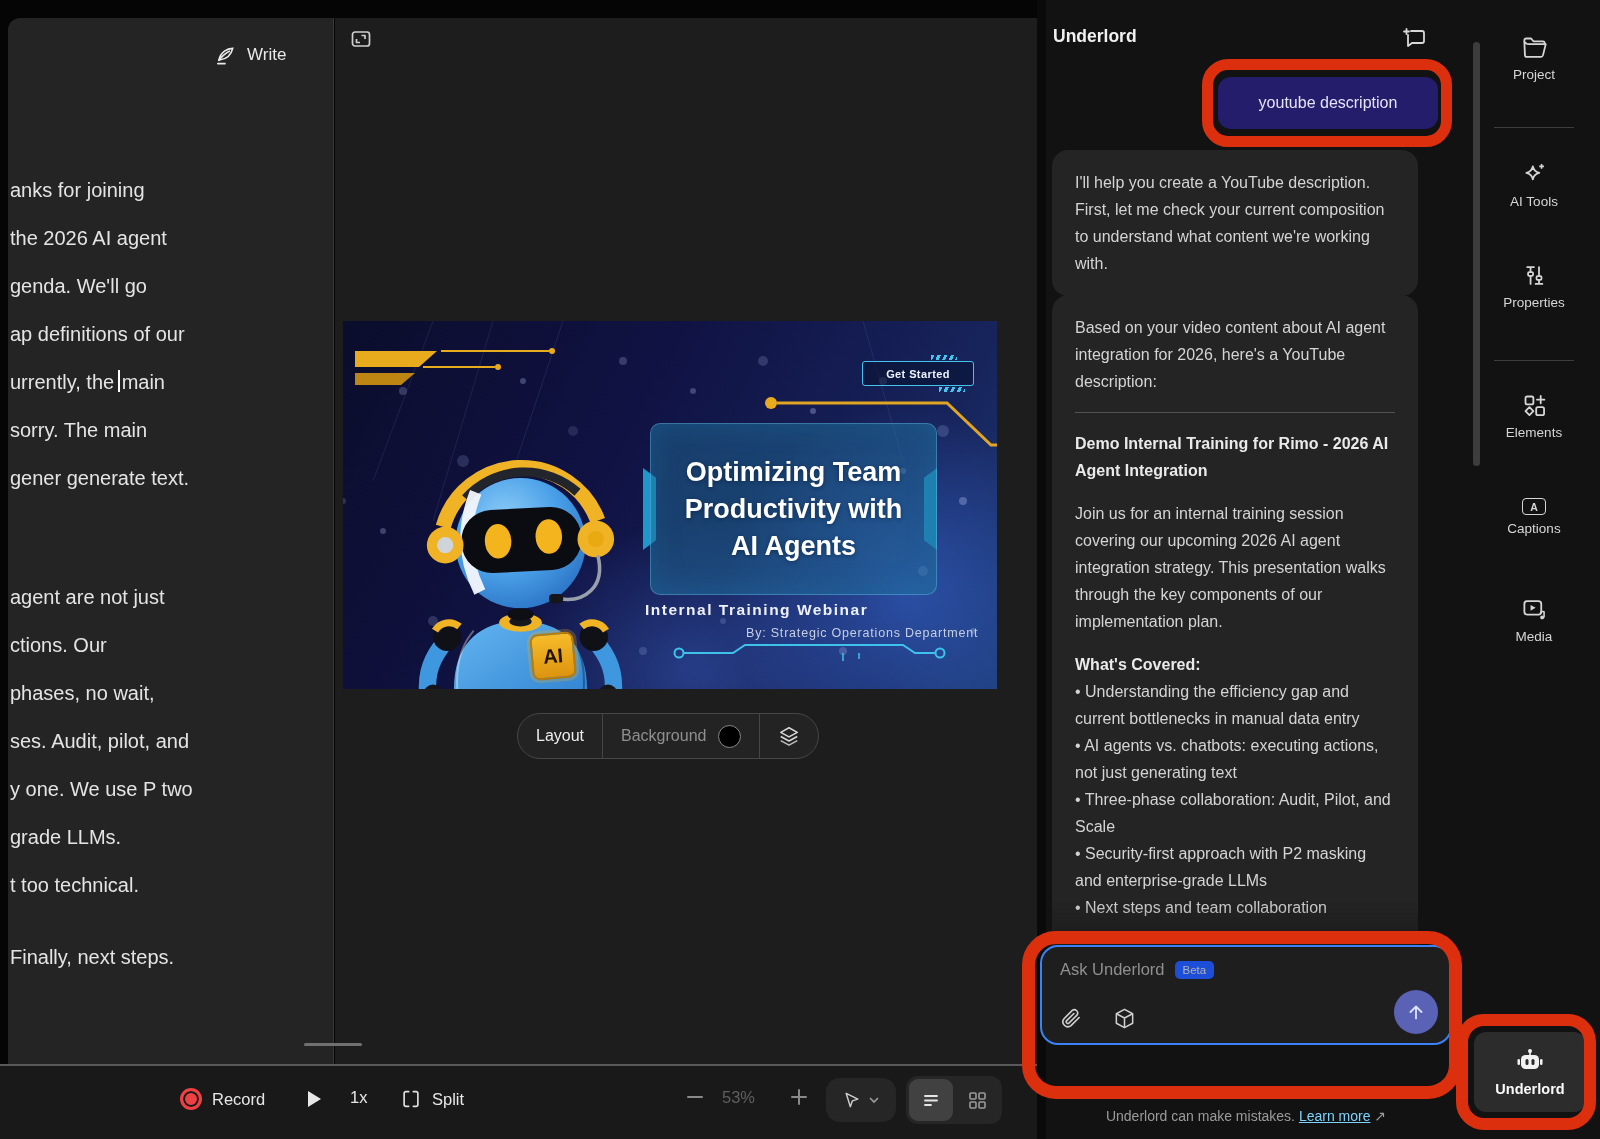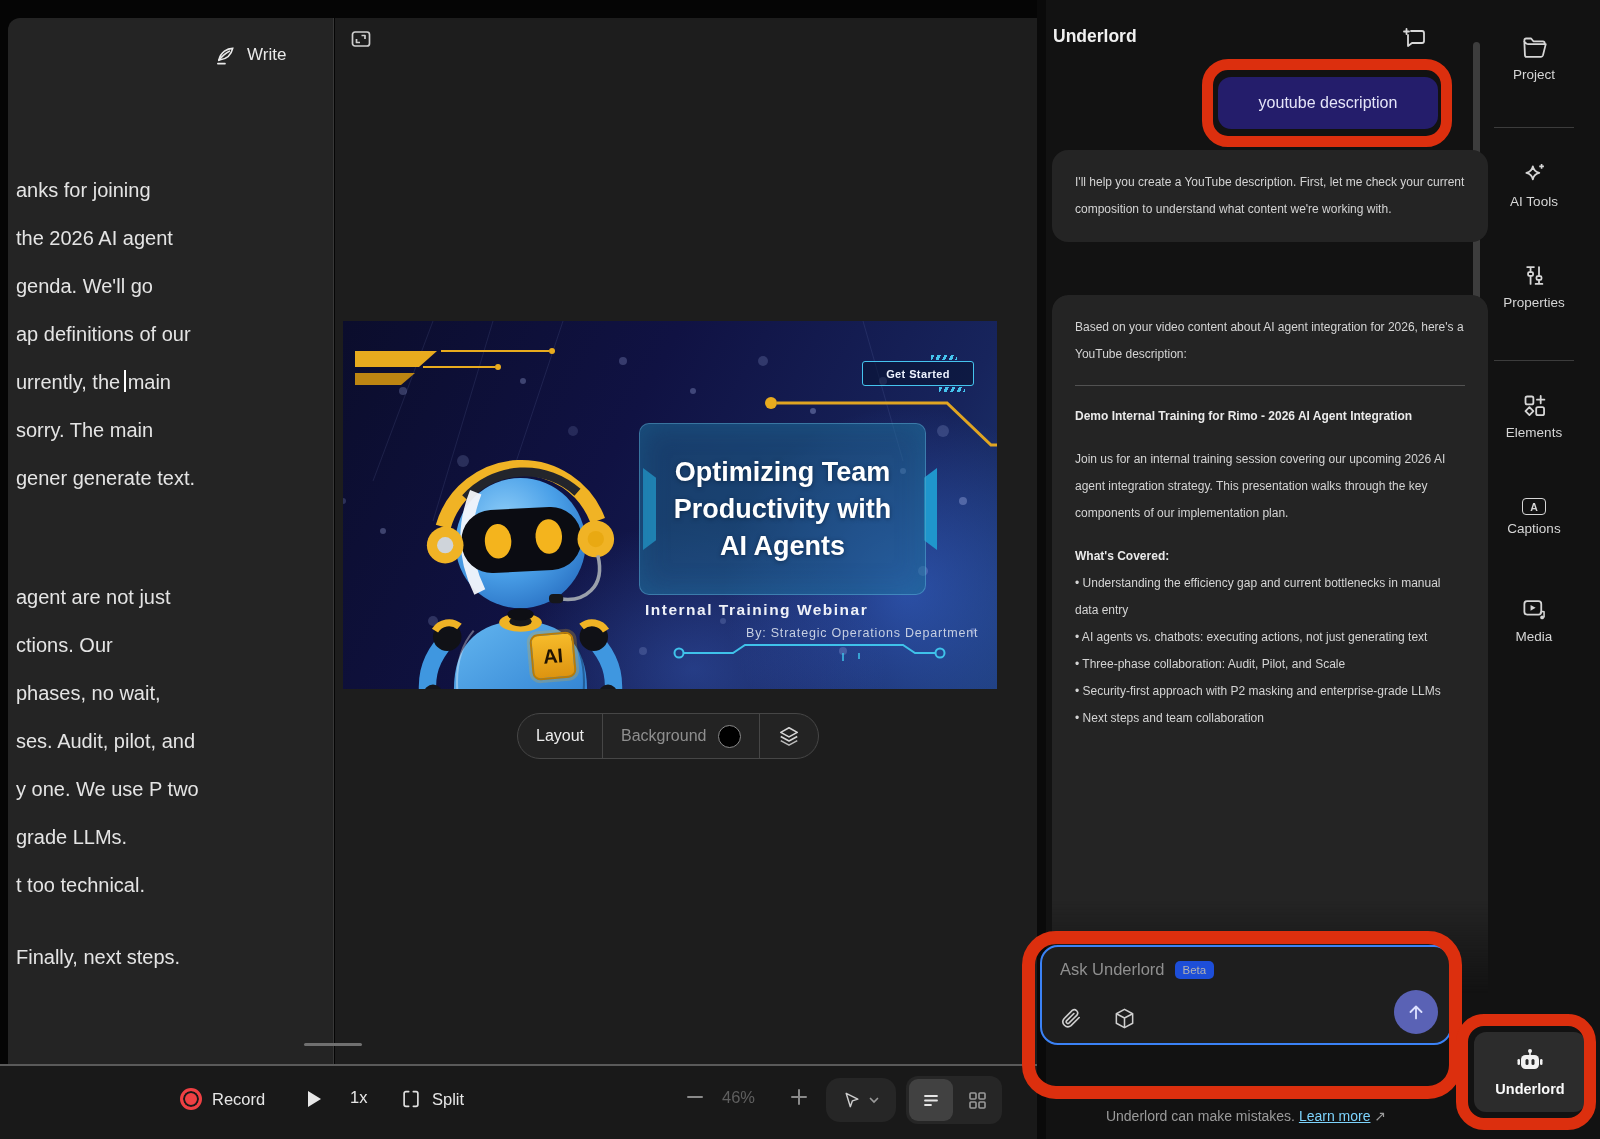--- a/index.html
+++ b/index.html
@@ -6,21 +6,21 @@
   html,body { background:#000; }
   body { font-family:"Liberation Sans", sans-serif; }
   #app { position:relative; width:1600px; height:1139px; background:#050505; overflow:hidden; }
 
   
   .editor-pane { position:absolute; left:8px; top:18px; width:326px; height:1046px;
     background:#242424; border-radius:12px 0 0 0; border-right:1px solid #383838; overflow:hidden; }
   .write-btn { position:absolute; left:198px; top:20px; height:34px; display:flex; align-items:center; gap:10px;
     color:#e9e9e9; font-size:17px; padding:0 8px; border-radius:8px; cursor:pointer; }
   .script-lines { position:absolute; left:0; top:148px; width:326px; color:#e4e4e4; font-size:20px; }
-  .script-lines .ln { height:48px; line-height:48px; padding-left:8px; white-space:nowrap; overflow:hidden; }
+  .script-lines .ln { height:48px; line-height:48px; padding-left:2px; white-space:nowrap; overflow:hidden; }
   .script-lines .gap-lg { margin-top:71px; }
   .script-lines .gap-sm { margin-top:24px; }
   .caret { display:inline-block; width:1.5px; height:22px; background:#fff; vertical-align:-3px; margin:0 2px 0 4px; }
 
   
   .canvas-pane { position:absolute; left:335px; top:18px; width:702px; height:1046px; background:#1d1d1d; }
   .expand-btn { position:absolute; left:347px; top:25px; width:28px; height:28px; display:flex; align-items:center; justify-content:center; }
 
   
   .video { position:absolute; left:343px; top:321px; width:654px; height:368px; overflow:hidden;
@@ -28,21 +28,21 @@
   .video .glow { position:absolute; right:-120px; top:60px; width:420px; height:420px;
     background:radial-gradient(circle, rgba(58,110,220,.55) 0%, rgba(58,110,220,0) 62%); }
   .video .glow2 { position:absolute; left:140px; bottom:-140px; width:420px; height:320px;
     background:radial-gradient(ellipse, rgba(70,120,230,.35) 0%, rgba(70,120,230,0) 65%); }
   .video svg.deco { position:absolute; left:0; top:0; }
   .get-started { position:absolute; left:519px; top:40px; width:112px; height:25px; border:1px solid #45c4ee;
     border-radius:3px; background:rgba(8,18,48,.55); color:#eef3ff; font-size:11px; font-weight:bold;
     display:flex; align-items:center; justify-content:center; letter-spacing:.4px; }
   .gs-dash { position:absolute; width:26px; height:5px;
     background:repeating-linear-gradient(115deg,#45c4ee 0 3px, transparent 3px 6px); }
-  .glass-panel { position:absolute; left:296px; top:102px; width:287px; height:172px; border-radius:10px;
+  .glass-panel { position:absolute; left:307px; top:102px; width:287px; height:172px; border-radius:10px;
     background:rgba(34,108,150,.48); border:1px solid rgba(110,205,245,.38);
     box-shadow:0 0 28px rgba(30,120,170,.35) inset; display:flex; flex-direction:column;
     align-items:center; justify-content:center; }
   .glass-panel .t { color:#fff; font-weight:bold; font-size:27px; line-height:37px; text-align:center;
     text-shadow:0 1px 4px rgba(0,20,40,.5); }
   .bracket { position:absolute; width:13px; height:82px; background:#1f96cc; top:147px; }
   .bracket.l { left:300px; clip-path:polygon(0 0,100% 12%,100% 88%,0 100%); }
   .bracket.r { left:581px; clip-path:polygon(100% 0,0 12%,0 88%,100% 100%); }
   .vid-sub { position:absolute; left:302px; top:280px; color:#eef1f8; font-size:15.5px; font-weight:600; letter-spacing:1.5px; }
   .vid-by { position:absolute; left:403px; top:305px; color:#c6cfe2; font-size:12.5px; letter-spacing:.8px; }
@@ -76,22 +76,22 @@
 
   
   .right-bg { position:absolute; left:1037px; top:0; width:563px; height:1139px; background:#121212; }
   .panel-gap { position:absolute; left:1037px; top:0; width:9px; height:1139px; background:#0a0a0a; }
   .chat-title { position:absolute; left:1053px; top:26px; color:#f0f0f0; font-size:17.5px; font-weight:bold; }
   .newchat-btn { position:absolute; left:1400px; top:23px; width:30px; height:30px; display:flex; align-items:center; justify-content:center; }
   .chat-scrollbar { position:absolute; left:1473px; top:42px; width:7px; height:424px; background:#3d3d3d; border-radius:4px; }
 
   .user-chip { position:absolute; left:1218px; top:77px; width:220px; height:52px; border-radius:13px;
     background:#241d6b; color:#e4e4f8; font-size:16px; display:flex; align-items:center; justify-content:center; }
-  .bubble { position:absolute; left:1052px; width:436px; background:#242424; border-radius:16px;
-    color:#d4d4d4; font-size:12px; line-height:27px; padding:19px 23px; }
+  .bubble { position:absolute; left:1052px; width:366px; background:#242424; border-radius:16px;
+    color:#d4d4d4; font-size:16px; line-height:27px; padding:19px 23px; }
   .bubble1 { top:150px; }
   .bubble2 { top:295px; height:712px; overflow:hidden;
     -webkit-mask-image:linear-gradient(to bottom,#000 85%, transparent 98%);
     mask-image:linear-gradient(to bottom,#000 85%, transparent 98%); }
   .bubble2 p { margin-bottom:16px; }
   .bubble2 hr { border:none; border-top:1px solid #525252; margin:17px 0; }
   .bubble2 .bold { font-weight:bold; color:#eaeaea; }
   .bubble2 .bullet { margin-bottom:0; }
 
   .ask-box { position:absolute; left:1040px; top:945px; width:412px; height:100px; background:#1e1e1e;
@@ -339,21 +339,21 @@
     </svg>
     <span>Split</span>
   </div>
 
   <div class="bb-item" style="left:686px; top:1088px;">
     <svg width="18" height="18" viewBox="0 0 18 18">
         <path d="M2 9 H16" stroke="#8a8a8a" stroke-width="2" stroke-linecap="round"></path>
       </svg>
   </div>
   <div class="bb-item zoom-val" style="left:722px; top:1088px;">
-    <span>46%</span>
+    <span>53%</span>
   </div>
   <div class="bb-item" style="left:790px; top:1088px;">
     <svg width="18" height="18" viewBox="0 0 18 18">
         <path d="M2 9 H16 M9 2 V16" stroke="#8a8a8a" stroke-width="2" stroke-linecap="round"></path>
       </svg>
   </div>
 
   <div class="ptr-pill">
     <svg width="20" height="20" viewBox="0 0 24 24" fill="none" stroke="#cfcfcf" stroke-width="1.7" stroke-linejoin="round">
       <path d="M5 4 L19 11 L12.5 13 L10 20 Z"></path>

